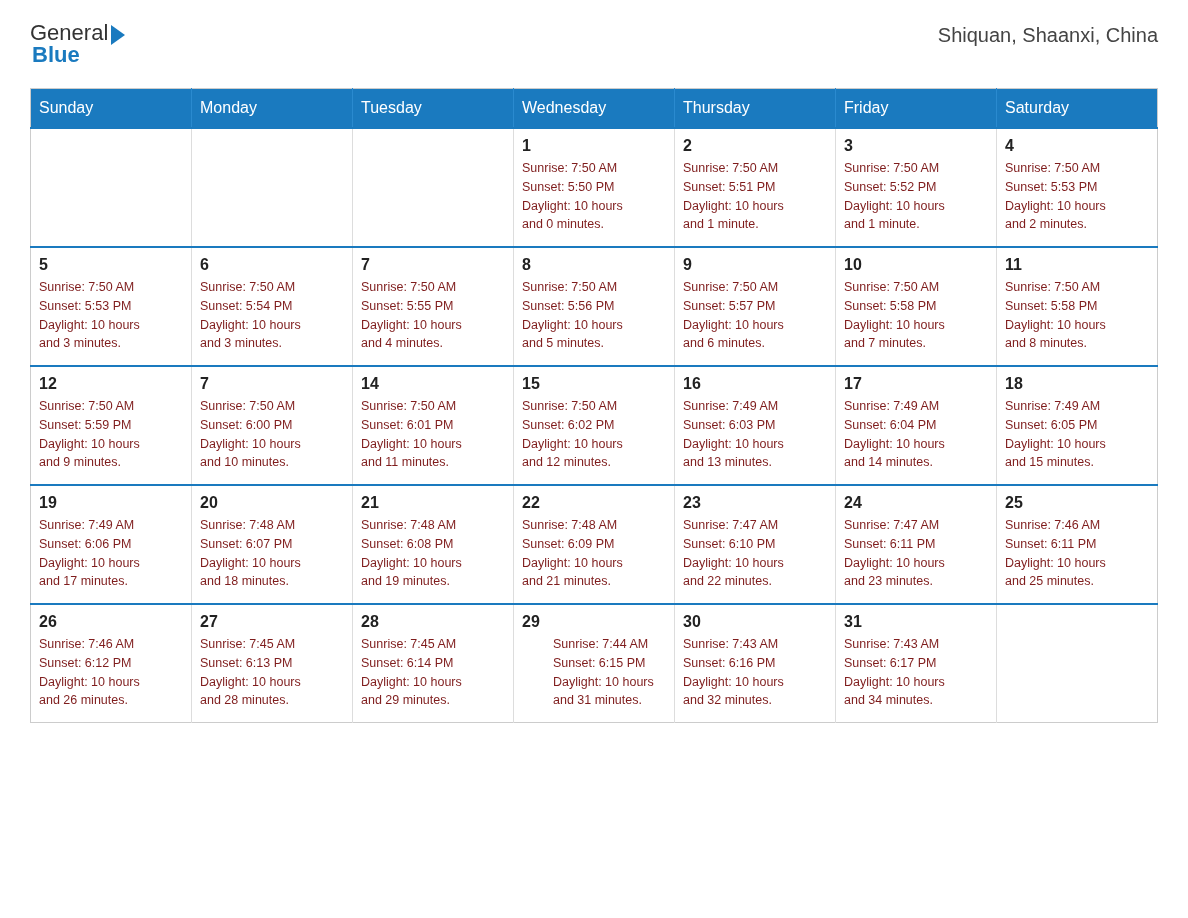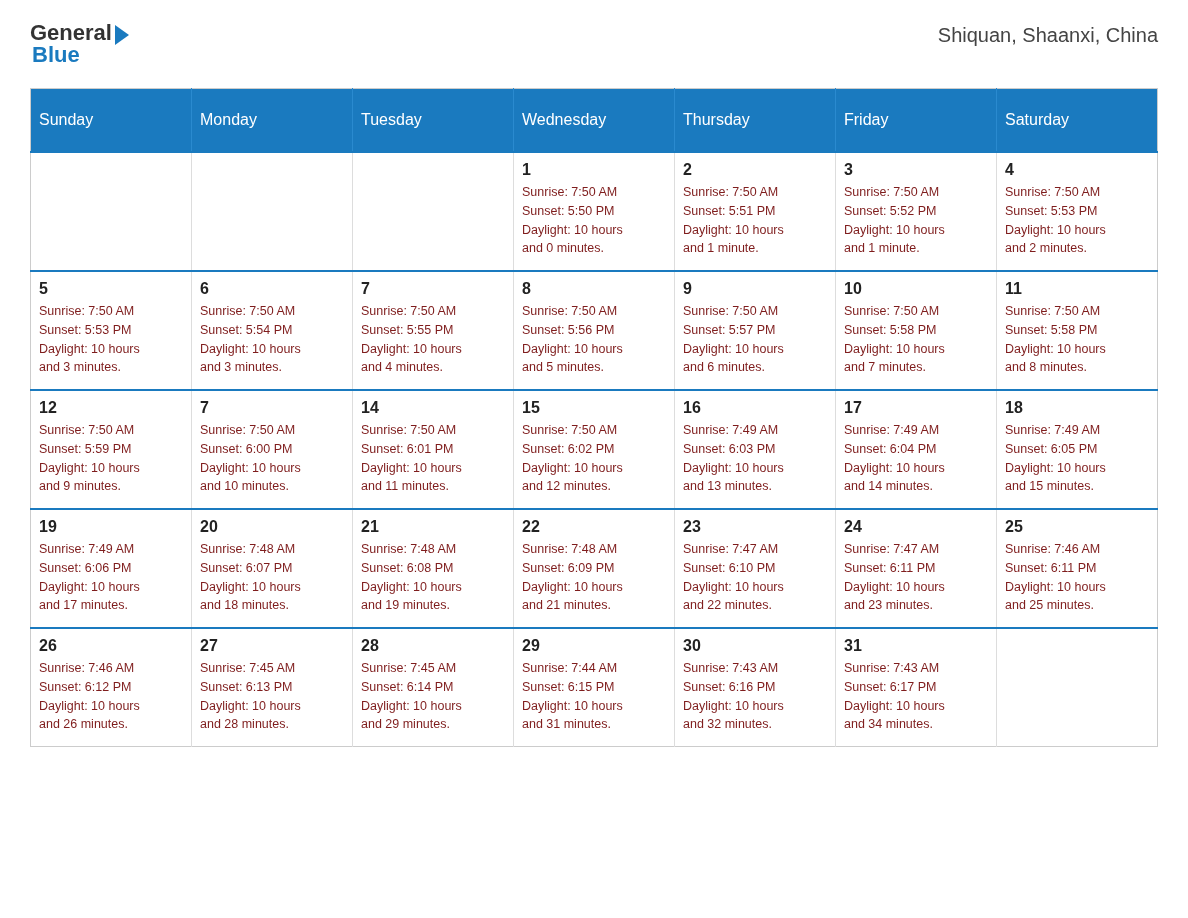--- a/index.html
+++ b/index.html
@@ -20,21 +20,21 @@
       display: flex;
       flex-direction: column;
       align-items: flex-start;
     }
     .logo-top {
       display: flex;
       align-items: center;
     }
     .logo-general {
       font-size: 22px;
-      font-weight: bold;
+      font-weight: normal;
       color: #333;
     }
     .logo-arrow {
       width: 0;
       height: 0;
       border-left: 14px solid #1a7abf;
       border-top: 10px solid transparent;
       border-bottom: 10px solid transparent;
       margin-left: 3px;
       margin-top: 4px;
@@ -63,21 +63,21 @@
     .calendar {
       width: 100%;
       border-collapse: collapse;
       border: 1px solid #ccc;
     }
     .calendar thead tr {
       background-color: #1a7abf;
     }
     .calendar thead th {
       color: #fff;
-      padding: 22px 8px;
+      padding: 10px 8px;
       text-align: left;
       font-size: 16px;
       font-weight: normal;
       border-right: 1px solid #2a8acf;
     }
     .calendar thead th:last-child {
       border-right: none;
     }
     .calendar tbody tr {
       border-top: 2px solid #1a7abf;
@@ -341,21 +341,21 @@
         </td>
         <td>
           <div class="day-number">28</div>
           <div class="day-info" style="white-space: pre-line;">Sunrise: 7:45 AM
 Sunset: 6:14 PM
 Daylight: 10 hours
 and 29 minutes.</div>
         </td>
         <td>
           <div class="day-number">29</div>
-          <div class="day-info" style="white-space: pre-line;">Sunrise: 7:44 AM
+          <div class="day-info" style="white-space: pre-line; margin-left: 31px;">Sunrise: 7:44 AM
 Sunset: 6:15 PM
 Daylight: 10 hours
 and 31 minutes.</div>
         </td>
         <td>
           <div class="day-number">30</div>
           <div class="day-info" style="white-space: pre-line;">Sunrise: 7:43 AM
 Sunset: 6:16 PM
 Daylight: 10 hours
 and 32 minutes.</div>

